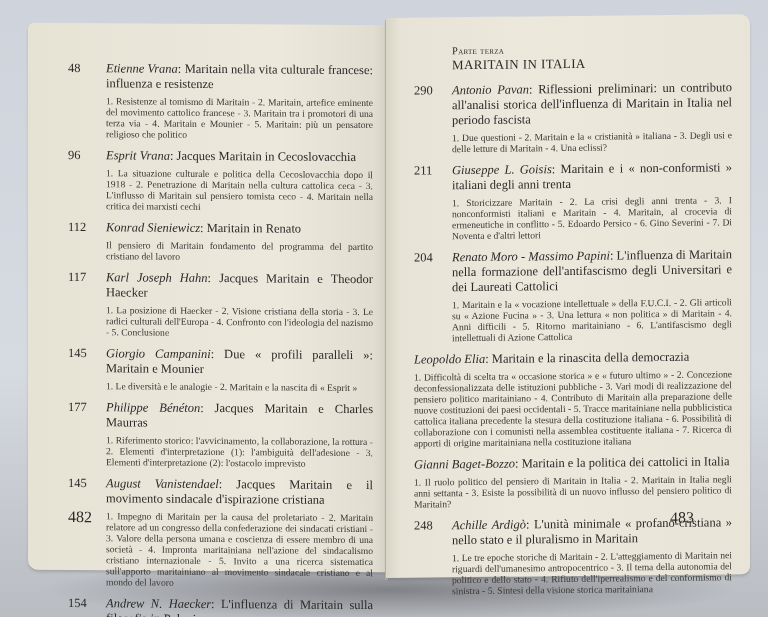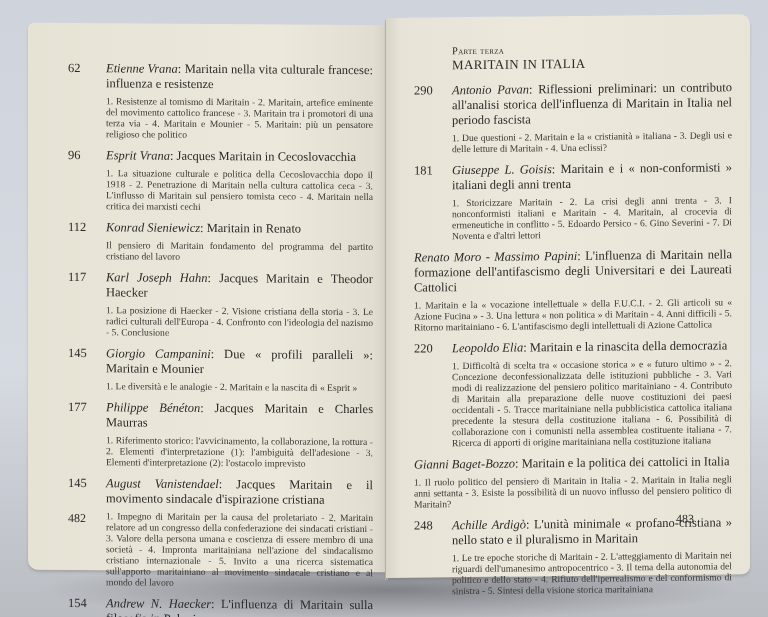--- a/index.html
+++ b/index.html
@@ -41,33 +41,33 @@
   .pnum { width:38px; flex:none; font-size:12.5px; line-height:15px; }
   .body { flex:1; }
   .title { font-size:12.5px; line-height:15px; text-align:justify; }
   .author { font-style:italic; }
   .sub { font-size:9.6px; line-height:11px; margin-top:4px; text-align:justify; color:#3a3834; }
 
   .part { margin-left:38px; margin-bottom:10px; }
   .part-kicker { font-size:10.5px; font-variant: small-caps; letter-spacing:0.3px; }
   .part-title { font-size:13px; letter-spacing:0.4px; margin-top:1px; }
 
-  .folio { position:absolute; font-size:12px; }
+  .folio { position:absolute; font-size:16px; }
   .left .folio { left:40px; bottom:44px; }
   .right .folio { right:56px; bottom:48px;margin-top:28px; }
 </style>
 </head>
 <body>
 
 <div class="shadow"></div>
 
 <div class="page left">
   <div class="content">
     <div class="entry">
-      <div class="pnum">62</div>
+      <div class="pnum">48</div>
       <div class="body">
         <div class="title"><span class="author">Etienne Vrana</span><span>: Maritain nella vita culturale francese: influenza e resistenze</span></div>
         <div class="sub">1. Resistenze al tomismo di Maritain - 2. Maritain, artefice eminente del movimento cattolico francese - 3. Maritain tra i promotori di una terza via - 4. Maritain e Mounier - 5. Maritain: più un pensatore religioso che politico</div>
       </div>
     </div>
     <div class="entry">
       <div class="pnum">96</div>
       <div class="body">
         <div class="title"><span class="author">Esprit Vrana</span><span>: Jacques Maritain in Cecoslovacchia</span></div>
         <div class="sub">1. La situazione culturale e politica della Cecoslovacchia dopo il 1918 - 2. Penetrazione di Maritain nella cultura cattolica ceca - 3. L'influsso di Maritain sul pensiero tomista ceco - 4. Maritain nella critica dei marxisti cechi</div>
@@ -128,34 +128,34 @@
       <div class="part-title">MARITAIN IN ITALIA</div>
     </div>
     <div class="entry">
       <div class="pnum">290</div>
       <div class="body">
         <div class="title"><span class="author">Antonio Pavan</span><span>: Riflessioni preliminari: un contributo all'analisi storica dell'influenza di Maritain in Italia nel periodo fascista</span></div>
         <div class="sub">1. Due questioni - 2. Maritain e la « cristianità » italiana - 3. Degli usi e delle letture di Maritain - 4. Una eclissi?</div>
       </div>
     </div>
     <div class="entry">
-      <div class="pnum">181</div>
+      <div class="pnum">211</div>
       <div class="body">
         <div class="title"><span class="author">Giuseppe L. Goisis</span><span>: Maritain e i « non-conformisti » italiani degli anni trenta</span></div>
         <div class="sub">1. Storicizzare Maritain - 2. La crisi degli anni trenta - 3. I nonconformisti italiani e Maritain - 4. Maritain, al crocevia di ermeneutiche in conflitto - 5. Edoardo Persico - 6. Gino Severini - 7. Di Noventa e d'altri lettori</div>
       </div>
     </div>
     <div class="entry">
+      <div class="pnum">204</div>
       <div class="body">
         <div class="title"><span class="author">Renato Moro - Massimo Papini</span><span>: L'influenza di Maritain nella formazione dell'antifascismo degli Universitari e dei Laureati Cattolici</span></div>
         <div class="sub">1. Maritain e la « vocazione intellettuale » della F.U.C.I. - 2. Gli articoli su « Azione Fucina » - 3. Una lettura « non politica » di Maritain - 4. Anni difficili - 5. Ritorno maritainiano - 6. L'antifascismo degli intellettuali di Azione Cattolica</div>
       </div>
     </div>
     <div class="entry">
-      <div class="pnum">220</div>
       <div class="body">
         <div class="title"><span class="author">Leopoldo Elia</span><span>: Maritain e la rinascita della democrazia</span></div>
         <div class="sub">1. Difficoltà di scelta tra « occasione storica » e « futuro ultimo » - 2. Concezione deconfessionalizzata delle istituzioni pubbliche - 3. Vari modi di realizzazione del pensiero politico maritainiano - 4. Contributo di Maritain alla preparazione delle nuove costituzioni dei paesi occidentali - 5. Tracce maritainiane nella pubblicistica cattolica italiana precedente la stesura della costituzione italiana - 6. Possibilità di collaborazione con i comunisti nella assemblea costituente italiana - 7. Ricerca di apporti di origine maritainiana nella costituzione italiana</div>
       </div>
     </div>
     <div class="entry">
       <div class="body">
         <div class="title"><span class="author">Gianni Baget-Bozzo</span><span>: Maritain e la politica dei cattolici in Italia</span></div>
         <div class="sub">1. Il ruolo politico del pensiero di Maritain in Italia - 2. Maritain in Italia negli anni settanta - 3. Esiste la possibilità di un nuovo influsso del pensiero politico di Maritain?</div>
       </div>

